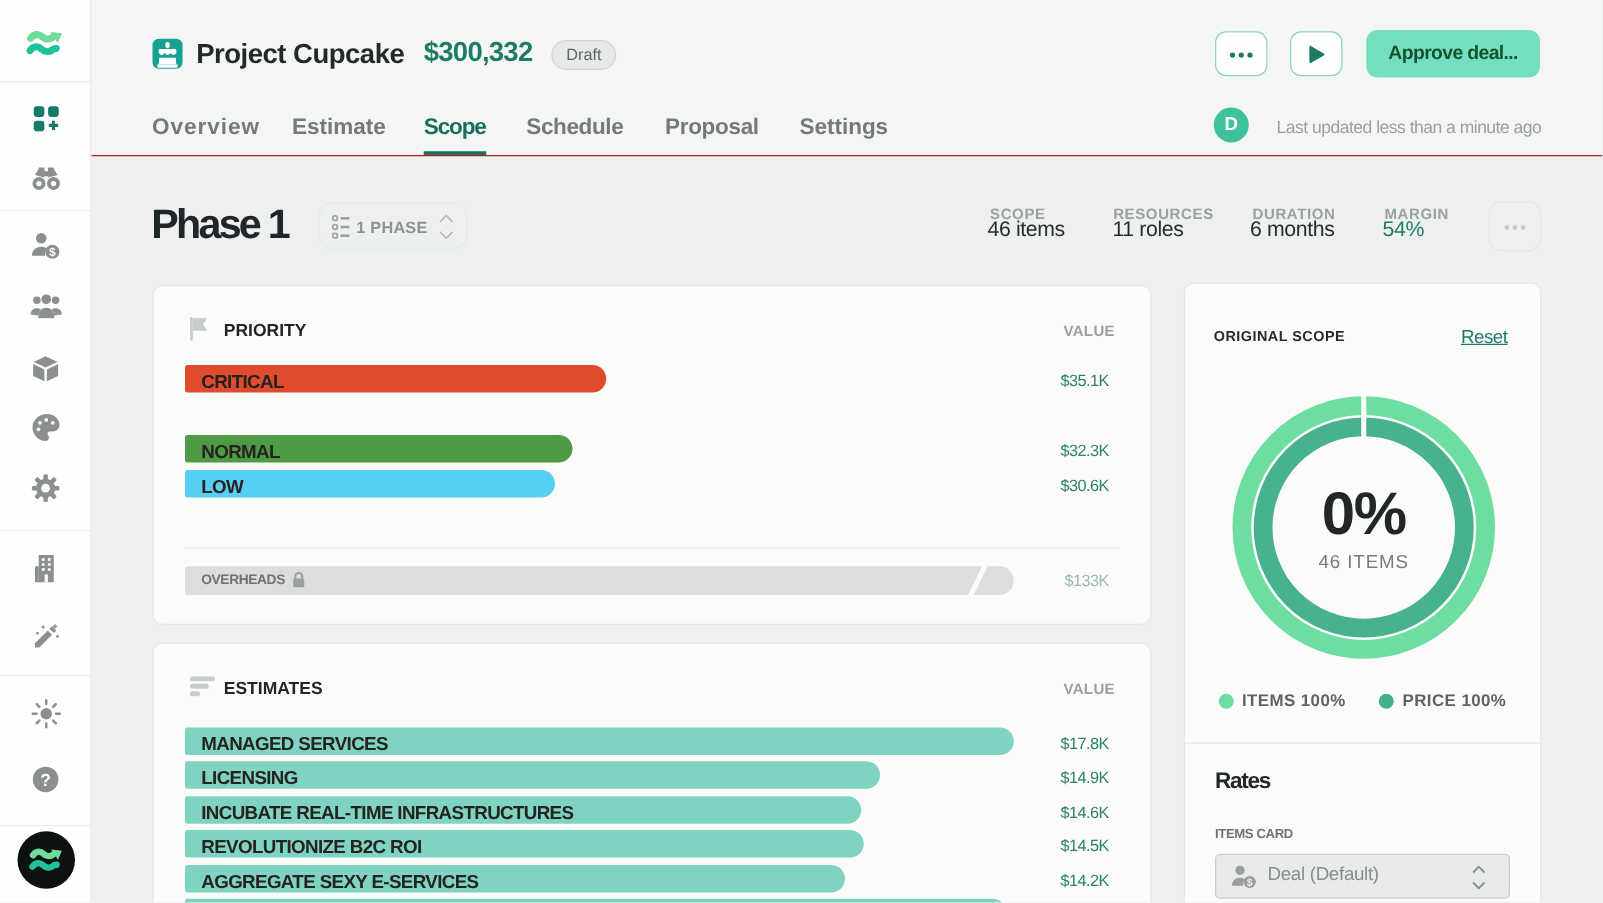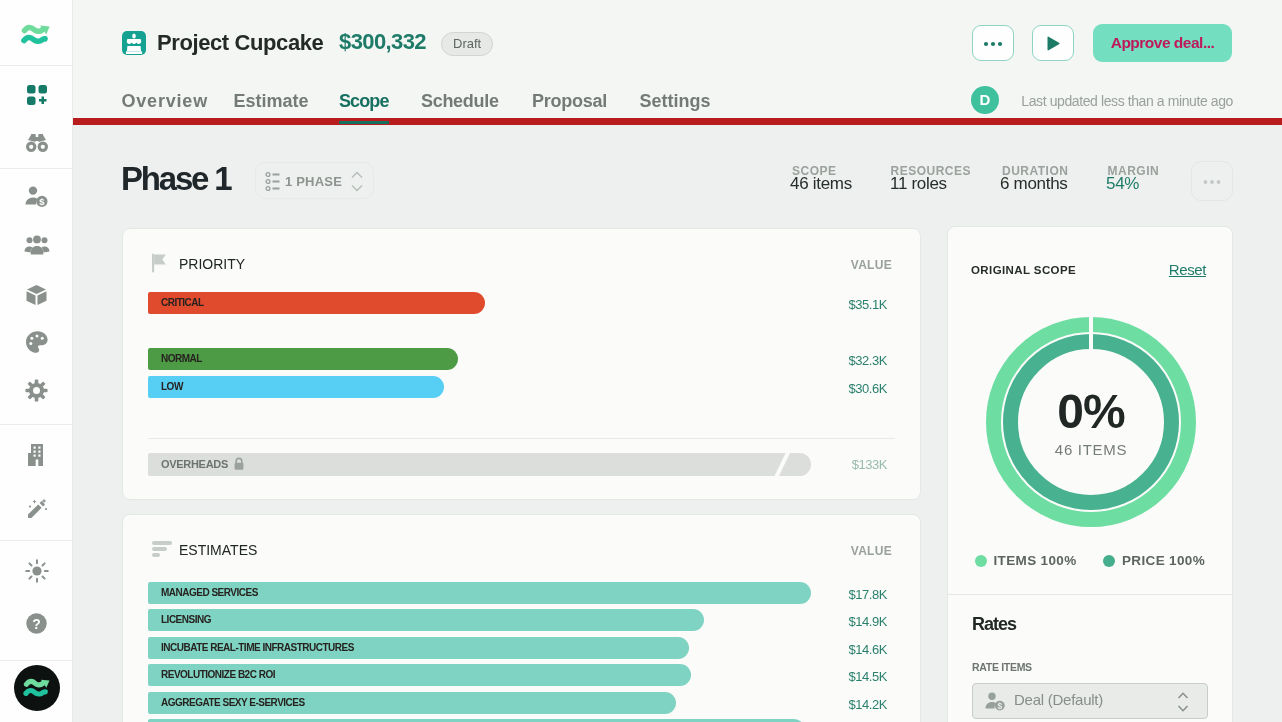--- a/index.html
+++ b/index.html
@@ -6,33 +6,33 @@
 html,body { width:1282px; height:722px; overflow:hidden; }
 body { font-family:"Liberation Sans", sans-serif; background:#edf0ee; position:relative; }
 
 
 #sidebar { position:absolute; left:0; top:0; width:73px; height:722px; background:#fdfefd; border-right:1px solid #e7eae7; z-index:5; }
 .sdiv { position:absolute; left:0; width:72px; height:1px; background:#e9ece9; }
 .sic { position:absolute; width:73px; text-align:center; }
 .sic svg { display:inline-block; }
 
 
-#topbar { position:absolute; left:73px; top:0; width:1209px; height:125px; background:#f4f6f4; border-bottom:7px solid #b91c1c; }
+#topbar { position:absolute; left:73px; top:0; width:1209px; height:125px; background:#f4f6f4; border-bottom:1px solid #b91c1c; }
 #cakeicon { position:absolute; left:49px; top:31px; width:24px; height:24px; background:#16a292; border-radius:5px; }
 #title { position:absolute; left:84px; top:30px; font-size:22px; font-weight:bold; color:#242b27; letter-spacing:-0.4px; }
 #amount { position:absolute; left:266px; top:29px; font-size:22px; font-weight:bold; color:#1e7b68; letter-spacing:-0.6px; }
 #draft { position:absolute; left:368px; top:32px; height:24px; padding:0 11px; background:#e6e9e6; border:1px solid #d2d6d3; border-radius:12px; font-size:13px; color:#5f6662; line-height:22px; }
 
 #seg { position:absolute; left:639px; top:25px; width:241px; height:35px; border:1px solid #dfe3e0; border-radius:8px; display:flex; overflow:hidden; background:#e9ece9; }
 .segitem { flex:none; display:flex; align-items:center; justify-content:center; font-size:15px; color:#707773; }
 #seg .on { background:#ffffff; color:#1d7b68; font-weight:bold; letter-spacing:-0.5px; border-radius:8px 0 0 8px; }
 .segsep { width:1px; background:#d5d9d6; }
 
 .hbtn { position:absolute; top:25px; width:42px; height:36px; background:#fdfefd; border:1px solid #8ed4c3; border-radius:9px; text-align:center; }
-#approve { position:absolute; left:1020px; top:24px; width:139px; height:38px; background:#74dfc0; border-radius:9px; font-size:15.5px; letter-spacing:-0.5px; font-weight:bold; color:#be185d; text-align:center; line-height:37px; }
+#approve { position:absolute; left:1020px; top:24px; width:139px; height:38px; background:#74dfc0; border-radius:9px; font-size:15.5px; letter-spacing:-0.5px; font-weight:bold; color:#14532d; text-align:center; line-height:37px; }
 
 .tab { position:absolute; top:91px; font-size:18px; font-weight:bold; color:#747b77; }
 .tab.on2 { color:#17705f; }
 #tabline { position:absolute; top:121px; height:3px; background:#15705f; }
 #avatar { position:absolute; left:898px; top:86px; width:28px; height:28px; border-radius:50%; background:#3fc19d; color:#fff; font-size:15px; font-weight:bold; text-align:center; line-height:28px; }
 #lastupd { position:absolute; right:49px; top:93px; font-size:14px; letter-spacing:-0.4px; color:#9aa09b; }
 
 
 #content { position:absolute; left:73px; top:126px; width:1197px; height:596px; }
 #phaseh { position:absolute; left:48px; top:34px; font-size:33px; font-weight:bold; color:#20272b; letter-spacing:-2.2px; }
@@ -41,26 +41,26 @@
 .statlab { position:absolute; top:38px; font-size:12px; font-weight:bold; letter-spacing:0.5px; color:#9ba19d; }
 .statval { position:absolute; top:48px; font-size:17px; letter-spacing:-0.3px; color:#272e2a; }
 #statdots { position:absolute; left:1118px; top:35px; width:42px; height:40px; border:1px solid #e3e7e4; border-radius:10px; }
 
 .card { position:absolute; background:#fbfcfa; border:1px solid #e4e8e4; border-radius:8px; }
 #card1 { left:49px; top:102px; width:799px; height:272px; }
 #card2 { left:49px; top:388px; width:799px; height:450px; }
 #card3 { left:874px; top:100px; width:286px; height:700px; }
 
 .chead { position:absolute; left:25px; right:33px; top:27px; height:18px; }
-.ctitle { position:absolute; left:31px; top:0px; font-size:14px; font-weight:normal; color:#202723; }
+.ctitle { position:absolute; left:31px; top:0px; font-size:14px; font-weight:bold; color:#202723; }
 .cvalue { position:absolute; right:-5px; top:2px; font-size:12px; font-weight:bold; color:#9aa09b; letter-spacing:0.3px; }
 
 .brow { position:absolute; left:25px; right:33px; height:22px; }
 .bar { position:absolute; left:0; top:0; height:22px; border-radius:2px 11px 11px 2px; }
-.blab { position:absolute; left:13px; top:5px; font-size:10px; font-weight:bold; color:#26221f; letter-spacing:-0.5px; white-space:nowrap; }
+.blab { position:absolute; left:13px; top:5px; font-size:15px; font-weight:bold; color:#26221f; letter-spacing:-0.5px; white-space:nowrap; }
 .bval { position:absolute; right:0; top:5px; font-size:13px; letter-spacing:-0.45px; color:#2b806d; }
 .tbar { background:#7fd3c2; }
 
 #ovh { position:absolute; left:25px; top:224px; width:663px; height:23px; background:#dbdedb; border-radius:2px 11.5px 11.5px 2px; overflow:hidden; }
 #ovhslash { position:absolute; left:632px; top:-5px; width:3.5px; height:34px; background:#fbfcfa; transform:rotate(26deg); }
 #ovhlab { position:absolute; left:38px; top:229px; font-size:11px; font-weight:bold; color:#6d746f; letter-spacing:-0.3px; }
 #ovhval { position:absolute; right:33px; top:228px; font-size:13px; letter-spacing:-0.45px; color:#98b9af; }
 .cdiv1 { position:absolute; left:25px; right:25px; top:209px; height:1px; background:#e7eae6; }
 
 
@@ -232,21 +232,21 @@
       <circle cx="106" cy="106" r="97.5" fill="none" stroke="#6edda2" stroke-width="15"></circle>
       <circle cx="106" cy="106" r="80.5" fill="none" stroke="#48b18f" stroke-width="15"></circle>
       <rect x="104" y="0" width="4" height="36" fill="#fbfcfa"></rect>
     </svg>
     <div id="pct">0%</div>
     <div id="pctsub">46 ITEMS</div>
     <div class="leg" style="left:26.5px;"><span class="dot" style="background:#6edda2;"></span>ITEMS 100%</div>
     <div class="leg" style="left:155px;"><span class="dot" style="background:#44ae8d;"></span>PRICE 100%</div>
     <div id="c3div"></div>
     <div id="rates">Rates</div>
-    <div id="ratecard">RATE ITEMS</div>
+    <div id="ratecard">ITEMS CARD</div>
     <div id="dd">
       <svg style="position:absolute;left:11px;top:8px;" width="24" height="19" viewBox="0 0 24 19">
           <g fill="#98a09b">
             <circle cx="8" cy="4.2" r="3.7"></circle>
             <path d="M1.5 16.5c0-3.8 2.9-6.4 6.5-6.4 1.6 0 3 .5 4.1 1.4a6 6 0 0 0-1.6 4.1c0 .3 0 .6.1.9z"></path>
             <circle cx="15.8" cy="13.6" r="4.9"></circle>
           </g>
           <text x="15.8" y="16.6" font-size="8.5" font-weight="bold" fill="#e8ebe8" text-anchor="middle" font-family="Liberation Sans">$</text>
         </svg>
       <div id="ddtext">Deal (Default)</div>

